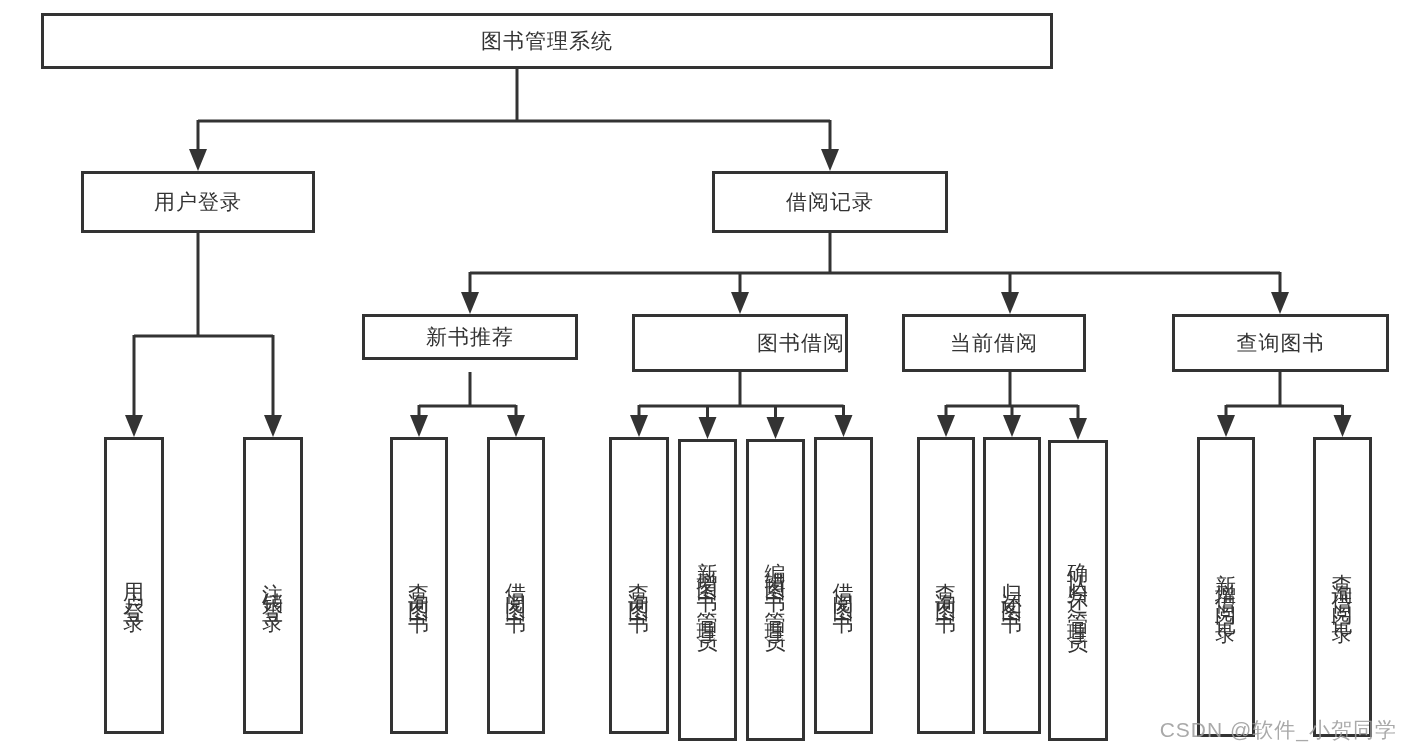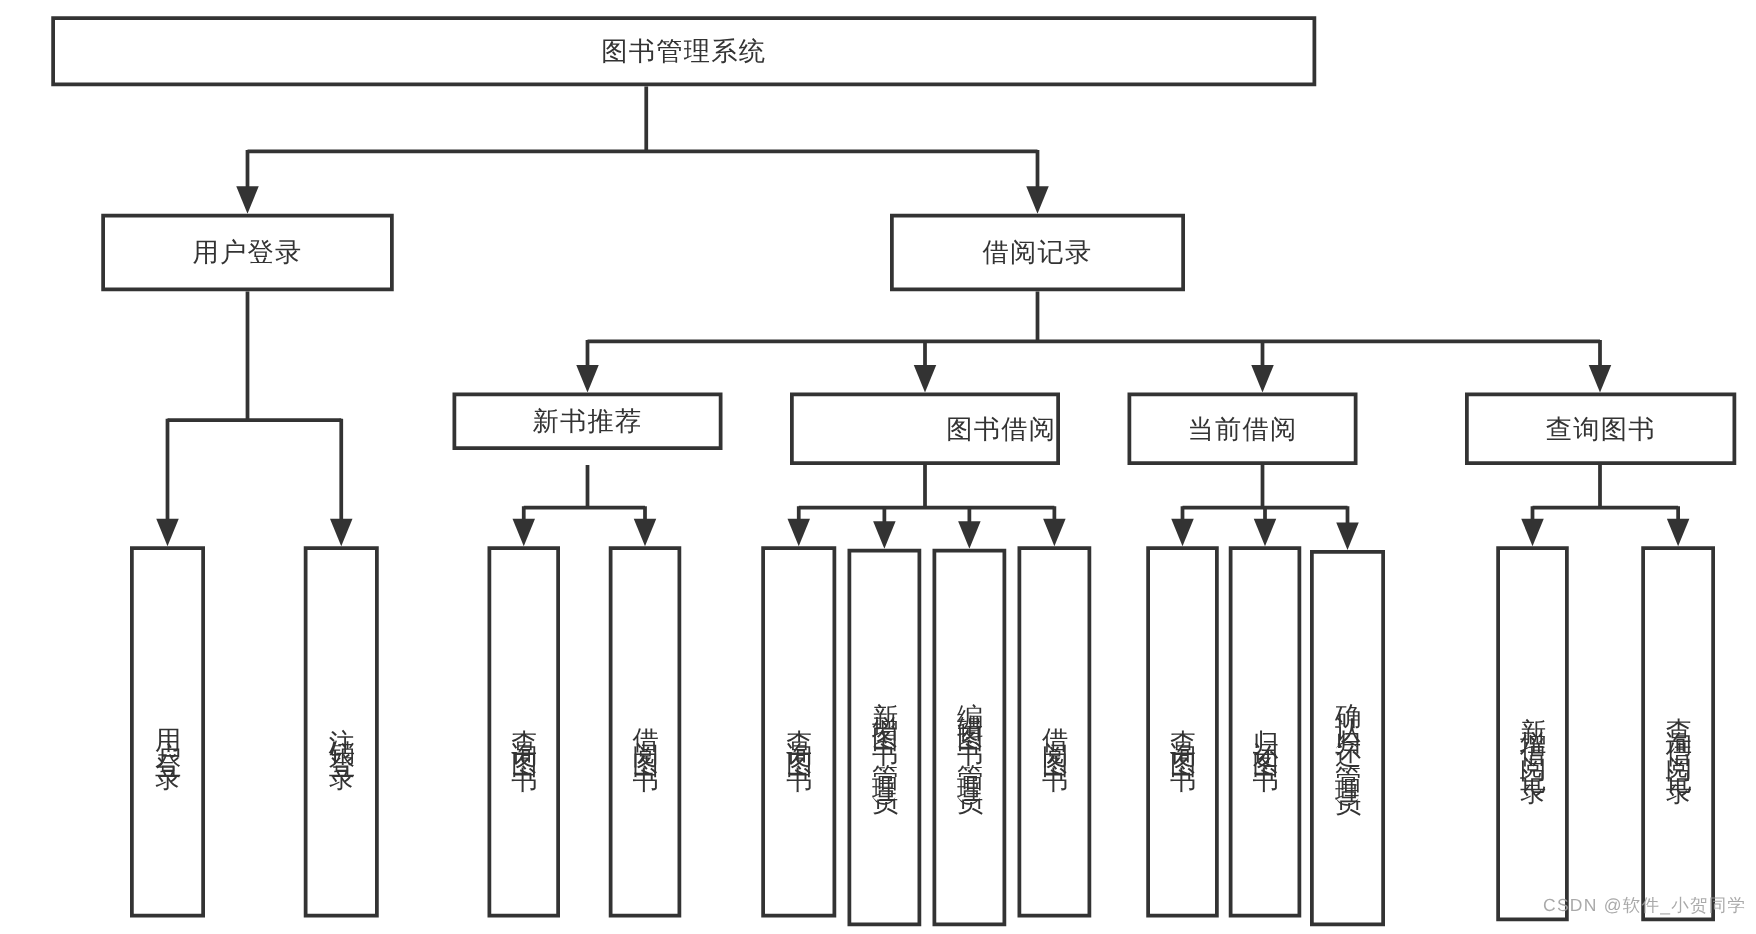--- a/index.html
+++ b/index.html
@@ -25,21 +25,21 @@
   .node.v .vtext{
     writing-mode:vertical-rl;
     text-orientation:mixed;
     font-size:21px;
     line-height:1;
     letter-spacing:10px;
   }
   .watermark{
     position:absolute;
     top:716px;right:8px;
-    font-size:14px;
+    font-size:21px;
     color:#9e9e9e;
     opacity:.88;
     letter-spacing:1px;
     white-space:nowrap;
   }
 </style>
 </head>
 <body>
 
 <div class="canvas">

